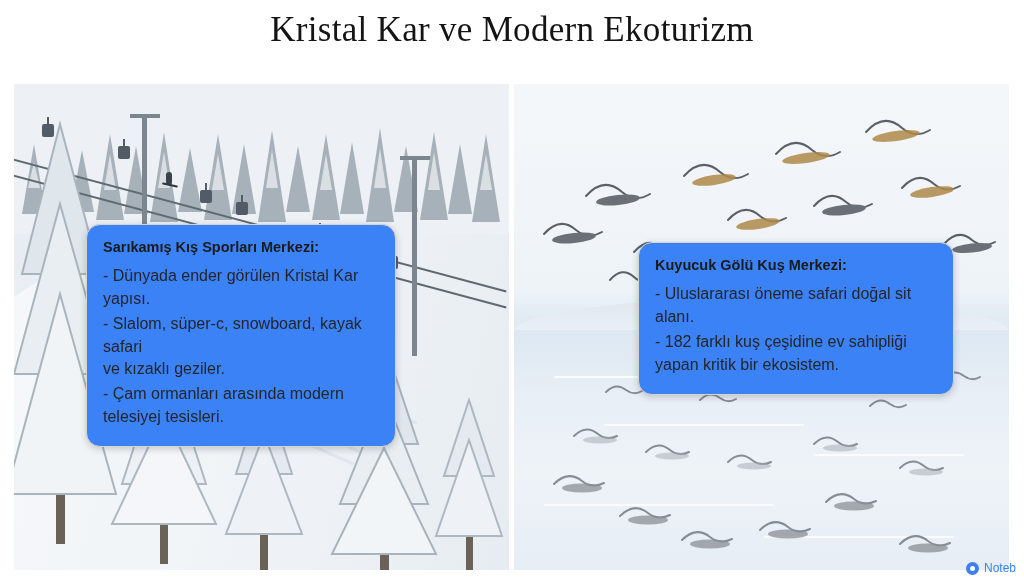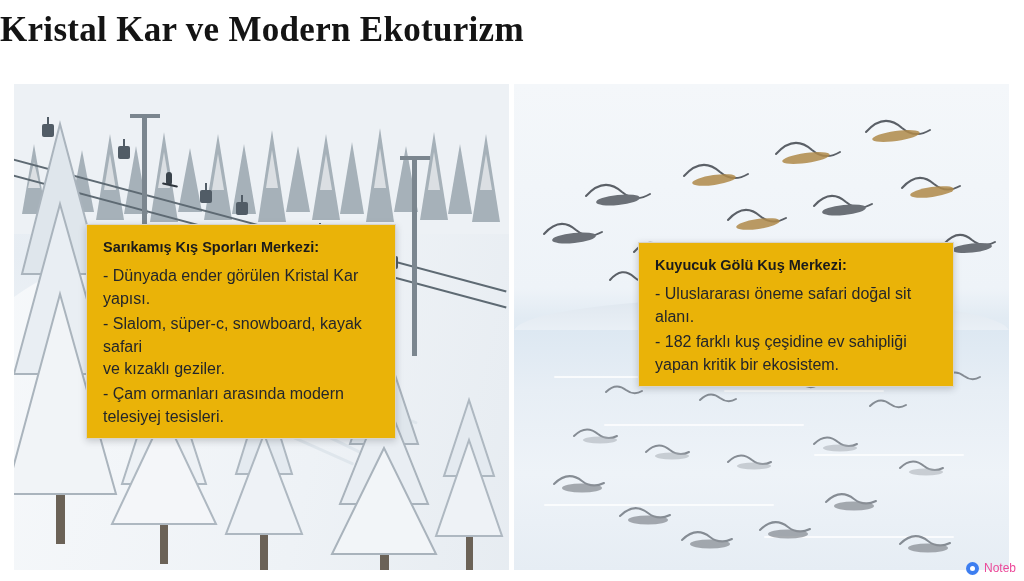--- a/index.html
+++ b/index.html
@@ -17,23 +17,23 @@
     position: relative;
     width: 1024px;
     height: 581px;
     background: #ffffff;
   }
   .slide-title {
     position: absolute;
     top: 10px;
     left: 0;
     width: 1024px;
-    text-align: left;
+    text-align: center;
     font-family: "Liberation Serif", serif;
-    font-weight: bold;
+    font-weight: normal;
     font-size: 35px;
     color: #141414;
     letter-spacing: 0.3px;
   }
   .panels {
     position: absolute;
     top: 84px;
     left: 14px;
     width: 996px;
     height: 486px;
@@ -169,25 +169,25 @@
   .ripple {
     position: absolute;
     height: 2px;
     background: rgba(255,255,255,0.75);
     border-radius: 2px;
   }
 
   
   .card {
     position: absolute;
-    background: #eab308;
+    background: #3b82f6;
     border: 1px solid #d9d4c8;
-    border-radius: 0;
+    border-radius: 14px;
     box-shadow: 0 2px 7px rgba(30,35,45,0.22);
-    padding: 14px 16px 8px 16px;
+    padding: 14px 16px 16px 16px;
     box-sizing: border-box;
   }
   .card-title {
     font-size: 14.5px;
     font-weight: bold;
     color: #1b1b1b;
     margin-bottom: 9px;
     line-height: 1.2;
   }
   .card-line {
@@ -208,21 +208,21 @@
     width: 316px;
   }
   .watermark {
     position: absolute;
     right: 8px;
     bottom: 6px;
     display: flex;
     align-items: center;
     gap: 5px;
     font-size: 12px;
-    color: #ec4899;
+    color: #3b82f6;
   }
   .wm-dot {
     width: 13px;
     height: 13px;
     border-radius: 50%;
     background: #3d7ef0;
     position: relative;
   }
   .wm-dot:after {
     content: "";

